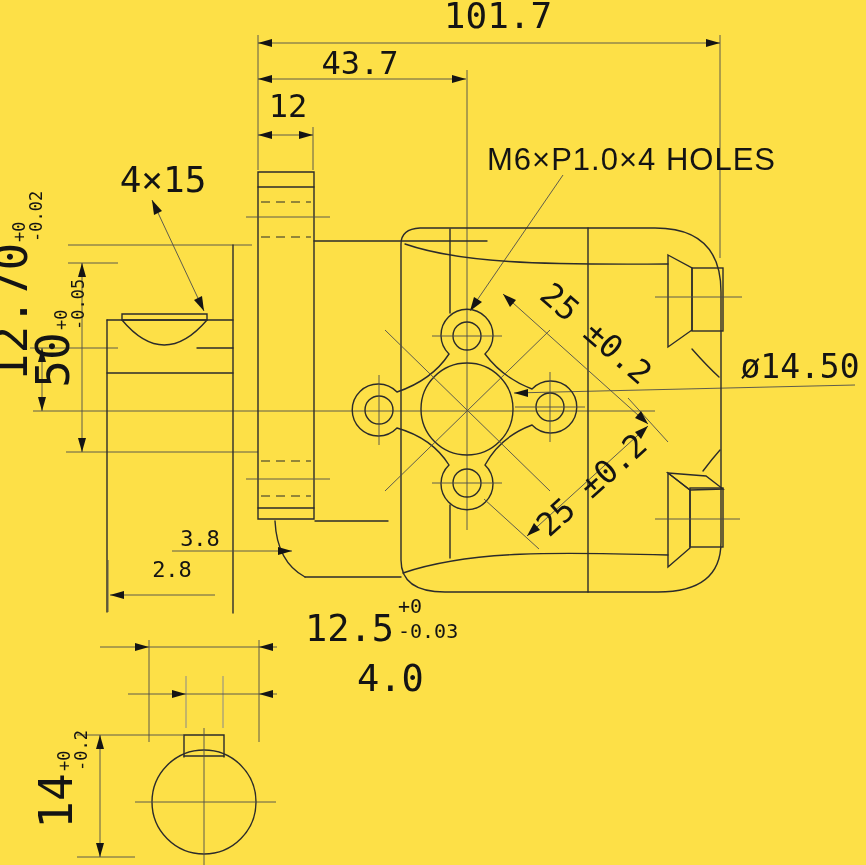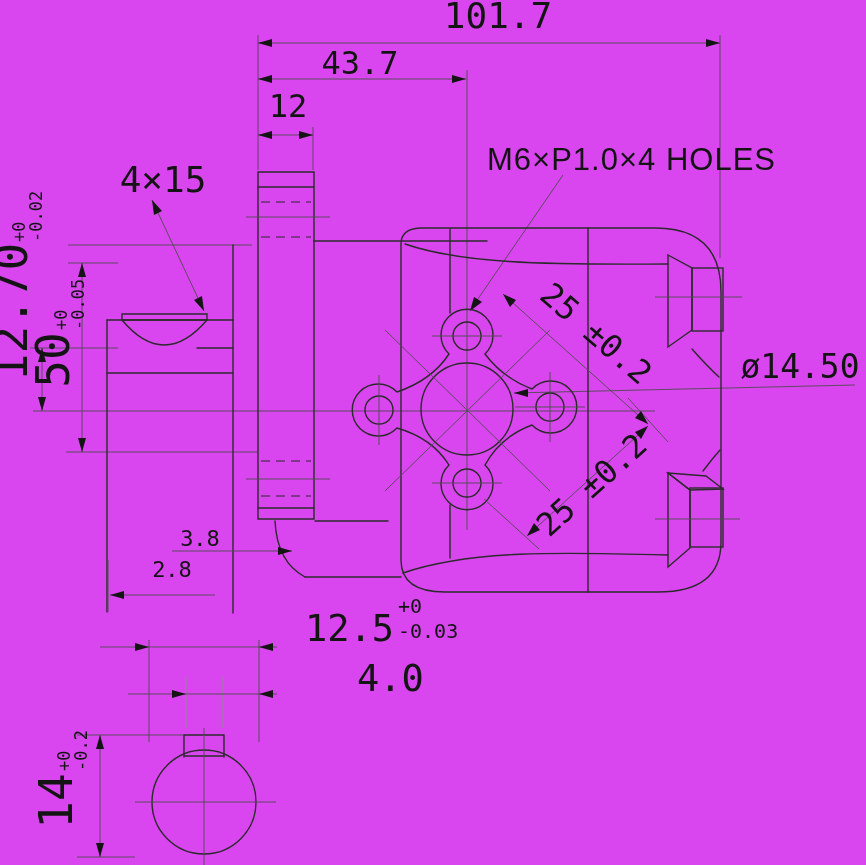--- a/index.html
+++ b/index.html
@@ -1,16 +1,16 @@
 <!DOCTYPE html>
 <html><head>
 <meta charset="utf-8">
 <style>
   html,body{margin:0;padding:0;background:#fff;}
-  .stage{position:relative;width:866px;height:865px;background:#d946ef;overflow:hidden;}
+  .stage{position:relative;width:866px;height:865px;background:#fde047;overflow:hidden;}
   svg{display:block}
   
   .ol{stroke:#2b2b2b;stroke-width:1.4;fill:none;stroke-linecap:round}
   
   .tl{stroke:#4d4d4d;stroke-width:0.9;fill:none}
   .gl{stroke:#8a8a8a;stroke-width:1;fill:none}
   
   .hd{stroke:#2b2b2b;stroke-width:1.1;fill:none;stroke-dasharray:9 6}
   .ar{fill:#141414;stroke:none}
   text{fill:#141414}

